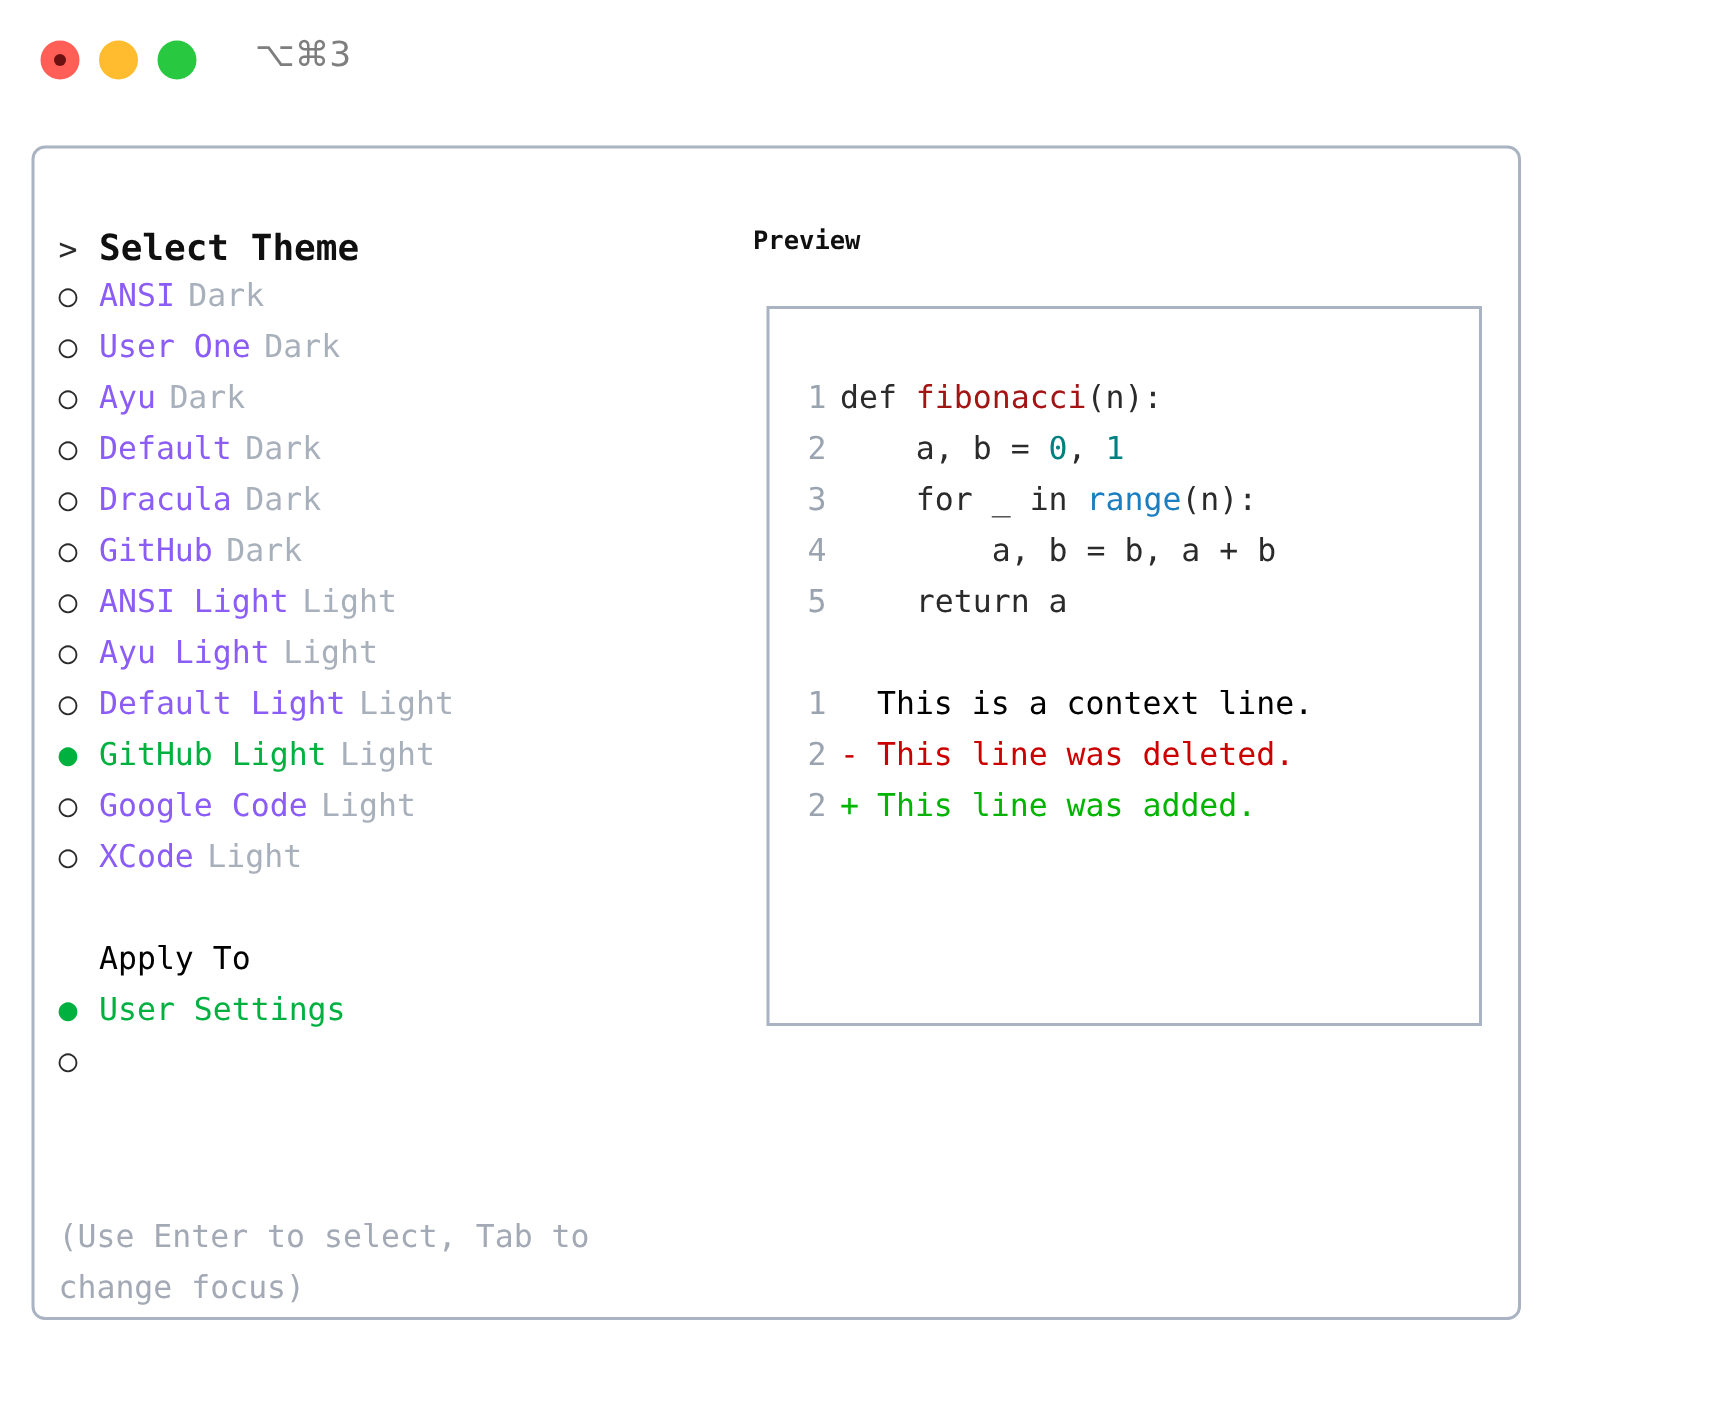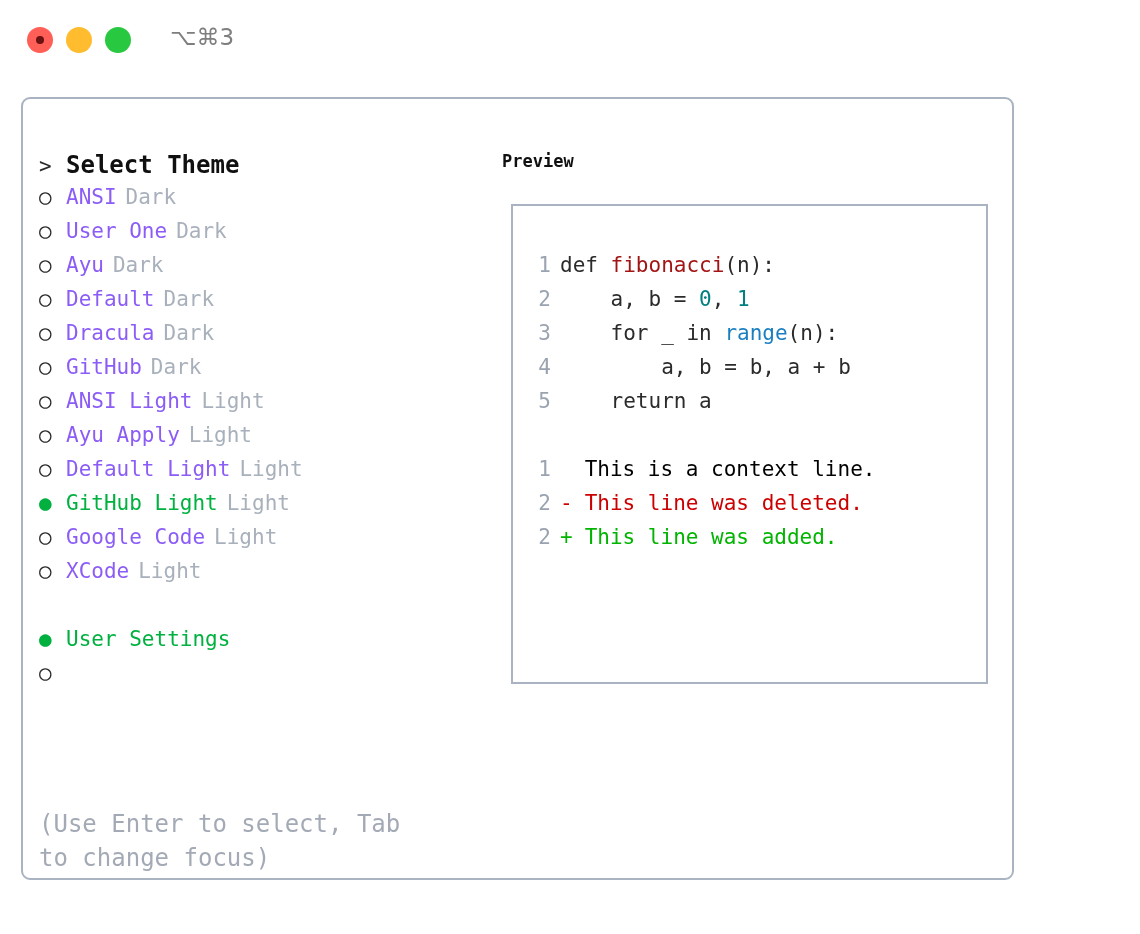--- a/index.html
+++ b/index.html
@@ -117,21 +117,21 @@
     margin-left: 9px;
   }
 
   .spacer-row { height: 34px; }
 
   #hint {
     position: absolute;
     left: 16px;
     top: 708px;
     width: 400px;
-    font-size: 24px;
+    font-size: 21px;
     line-height: 34px;
     color: #a3aab6;
   }
 
   
   #right-col {
     position: absolute;
     left: 479px;
     top: 52px;
   }
@@ -237,21 +237,21 @@
             <span class="theme-name">GitHub</span>
             <span class="tag">Dark</span>
           </div>
           <div class="row">
             <span class="marker">○</span>
             <span class="theme-name">ANSI Light</span>
             <span class="tag">Light</span>
           </div>
           <div class="row">
             <span class="marker">○</span>
-            <span class="theme-name">Ayu Apply</span>
+            <span class="theme-name">Ayu Light</span>
             <span class="tag">Light</span>
           </div>
           <div class="row">
             <span class="marker">○</span>
             <span class="theme-name">Default Light</span>
             <span class="tag">Light</span>
           </div>
           <div class="row">
             <span class="marker sel">●</span>
             <span class="theme-name selected">GitHub Light</span>
@@ -264,20 +264,24 @@
           </div>
           <div class="row">
             <span class="marker">○</span>
             <span class="theme-name">XCode</span>
             <span class="tag">Light</span>
           </div>
         </div>
 
       <div class="spacer-row"></div>
 
+      <div class="row">
+        <span class="marker none">○</span>
+        <span>Apply To</span>
+      </div>
 
       <div id="apply-rows">
           <div class="row">
             <span class="marker sel">●</span>
             <span class="theme-name selected">User Settings</span>
           </div>
           <div class="row">
             <span class="marker">○</span>
           </div>
         </div>

